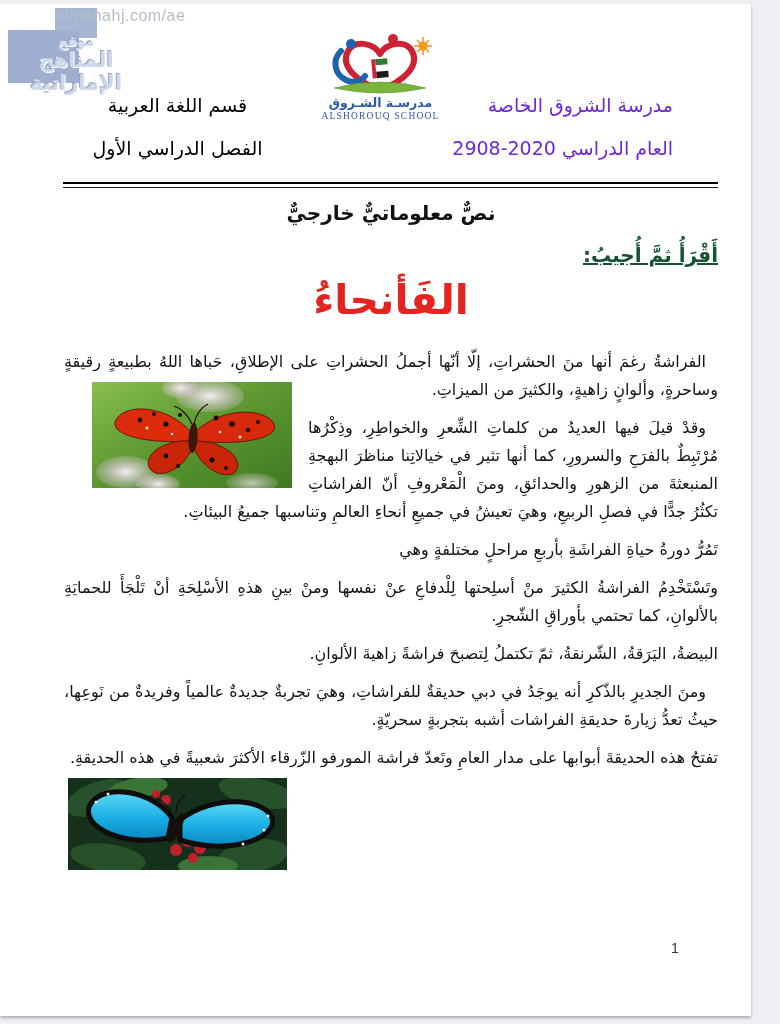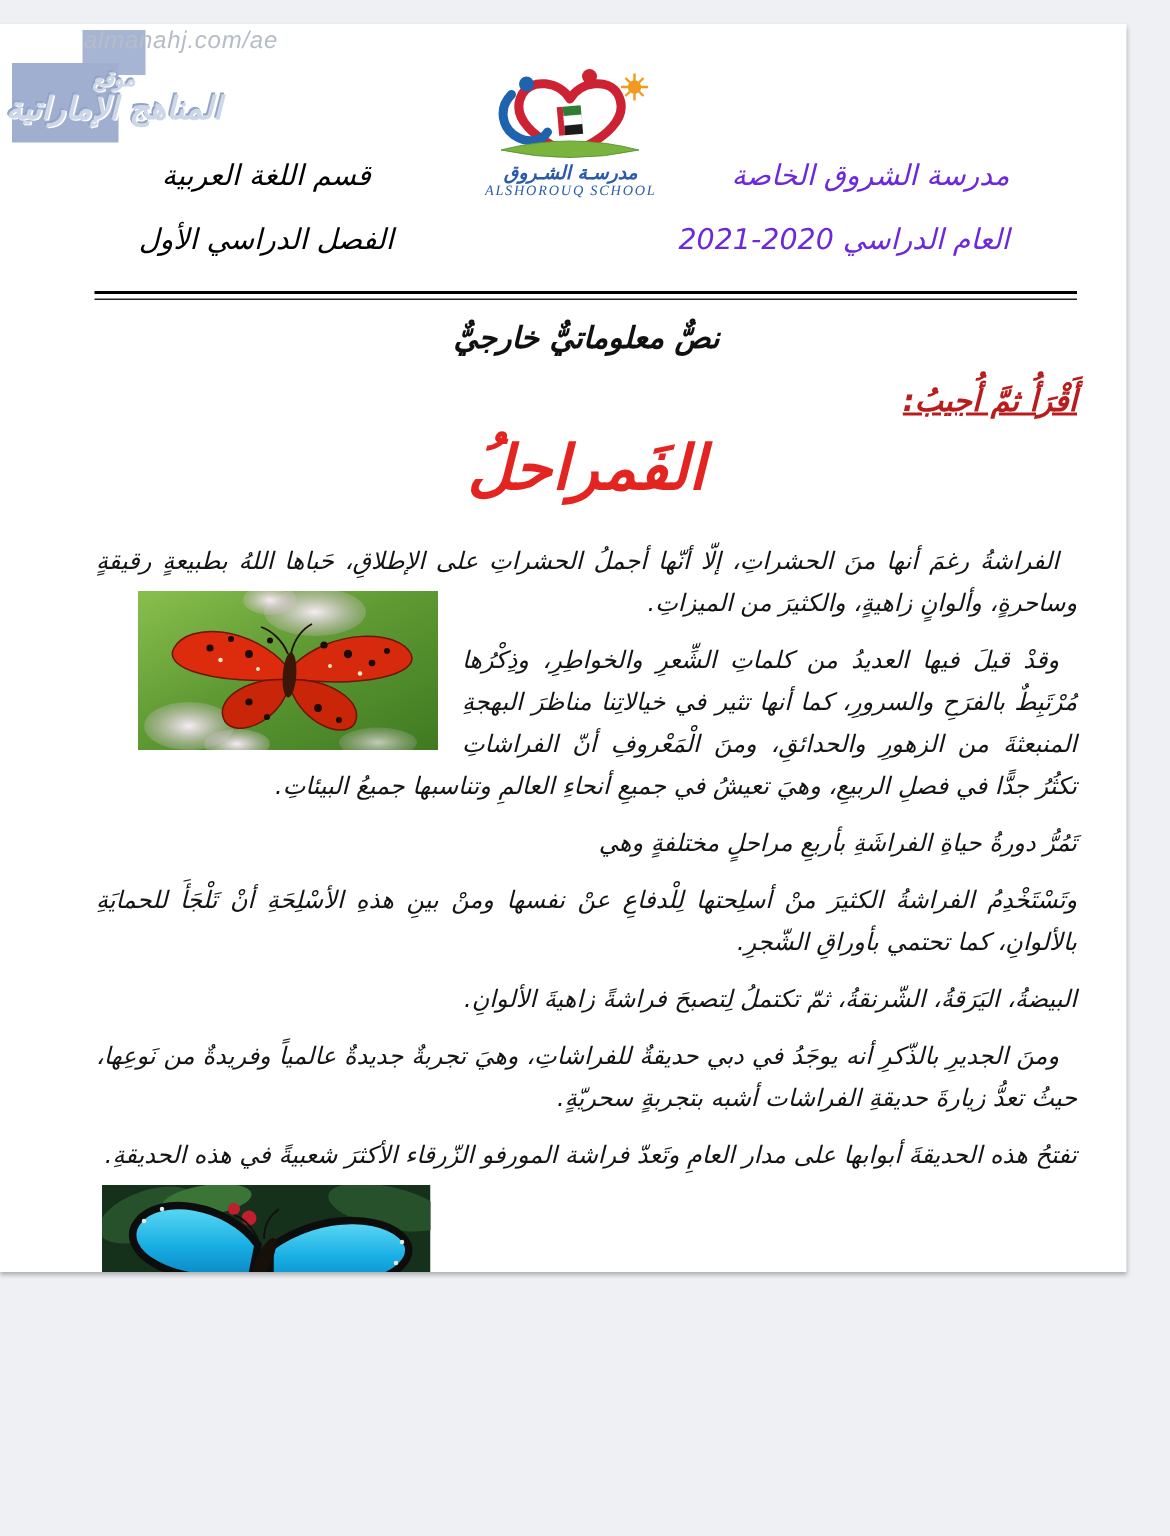--- a/index.html
+++ b/index.html
@@ -1,18 +1,18 @@
 <!DOCTYPE html>
 <html lang="ar"><head>
 <meta charset="utf-8">
 <style>
   html,body{margin:0;padding:0;width:780px;height:1024px;overflow:hidden;
             background:#eef0f3;font-family:"DejaVu Sans",sans-serif;}
-  .page{position:absolute;left:0;top:16px;width:751px;height:832px;background:#ffffff;
-        box-shadow:0 2px 3px rgba(0,0,0,.28);overflow:hidden;font-style:italic;}
+  .page{position:absolute;left:0;top:4px;width:751px;height:1012px;background:#ffffff;
+        box-shadow:0 2px 3px rgba(0,0,0,.28);overflow:hidden;}
   
   .wm-sq{position:absolute;z-index:1;}
   .wm-sq.small{left:55px;top:4px;width:42px;height:30px;background:#a7b5d5;}
   .wm-sq.large{left:8px;top:26px;width:71px;height:53px;background:#a0afd0;}
   .wm-url{position:absolute;left:56px;top:3px;z-index:3;font-family:"Liberation Sans",sans-serif;
           font-size:16px;color:#b6bdc9;letter-spacing:.5px;}
   .wm-ar{position:absolute;left:-6px;top:30px;width:164px;z-index:2;text-align:center;
          color:#ced7e7;font-weight:bold;direction:rtl;line-height:1.1;
          text-shadow:1px 1px 0 #ffffff,-1px -1px 0 #93a5c6;}
   .wm-ar .w1{font-size:14px;}
@@ -26,21 +26,21 @@
   .logo svg{display:block;margin:0 auto;}
   .logo-ar{font-size:12.5px;font-weight:bold;color:#2b5ba8;direction:rtl;line-height:14px;}
   .logo-en{font-family:"Liberation Serif",serif;font-size:9.5px;color:#2b5ba8;
            letter-spacing:1.2px;line-height:12px;}
   
   .divider{position:absolute;left:63px;top:178px;width:655px;height:3px;
            border-top:2px solid #000;border-bottom:1px solid #222;}
   .h-type{position:absolute;left:64px;top:197px;width:654px;text-align:center;direction:rtl;
           font-size:20px;font-weight:bold;color:#111;}
   .h-instr{position:absolute;left:64px;top:239px;width:654px;text-align:right;direction:rtl;
-           font-size:20px;font-weight:bold;color:#b91c1c;text-decoration:underline;}
+           font-size:20px;font-weight:bold;color:#14532d;text-decoration:underline;}
   .h-title{position:absolute;left:64px;top:268px;width:654px;text-align:center;direction:rtl;
            font-size:41px;font-weight:bold;line-height:56px;}
   
   .body-text{position:absolute;left:64px;top:344px;width:654px;direction:rtl;
              text-align:justify;font-size:16px;line-height:28px;color:#141414;}
   .body-text p{margin:0 0 10px 0;}
   .body-text p.indent{text-indent:12px;}
   .float-img{float:left;display:block;}
   .float-img svg{display:block;}
   .red-bf{margin:6px 16px 4px 28px;}
@@ -58,21 +58,21 @@
   <div class="wm-sq small"></div>
   <div class="wm-sq large"></div>
   <div class="wm-url">almanahj.com/ae</div>
   <div class="wm-ar">
     <div class="w1">موقع</div>
     <div class="w2">المناهج الإماراتية</div>
   </div>
 
   <div class="hdr-right">
     <div>مدرسة الشروق الخاصة</div>
-    <div>العام الدراسي 2020‏-2021</div>
+    <div>العام الدراسي 2020‏-2908</div>
   </div>
   <div class="hdr-left">
     <div>قسم اللغة العربية</div>
     <div>الفصل الدراسي الأول</div>
   </div>
 
   <div class="logo">
     <svg width="145" height="62" viewBox="0 0 145 62">
 
       <g stroke="#f2991f" stroke-width="1.6">
@@ -104,21 +104,21 @@
       <path d="M26 54 Q72 42 118 54 Q72 64 26 54 Z" fill="#7ab43e" stroke="#5a9430" stroke-width="0.6"></path>
     </svg>
     <div class="logo-ar">مدرسـة الشـروق</div>
     <div class="logo-en">ALSHOROUQ SCHOOL</div>
   </div>
 
   <div class="divider"></div>
 
   <div class="h-type">نصٌّ معلوماتيٌّ خارجيٌّ</div>
   <div class="h-instr">أَقْرَأُ ثمَّ أُجيبُ:</div>
-  <div class="h-title" style="color: rgb(227, 36, 32);">الفَمراحلُ</div>
+  <div class="h-title" style="color: rgb(227, 36, 32);">الفَأنحاءُ</div>
 
   <div class="body-text">
     <p class="indent">
       <span>الفراشةُ رغمَ أنها منَ الحشراتِ، إلّا أنّها أجملُ الحشراتِ على الإطلاقِ، حَباها اللهُ</span>
       <span class="float-img red-bf">
         <svg width="200" height="106" viewBox="0 0 200 106" preserveAspectRatio="none">
           <defs>
             <linearGradient id="grassBg" x1="0" y1="0" x2="1" y2="1">
               <stop offset="0" stop-color="#8abf4e"></stop>
               <stop offset="0.45" stop-color="#5f9a33"></stop>

